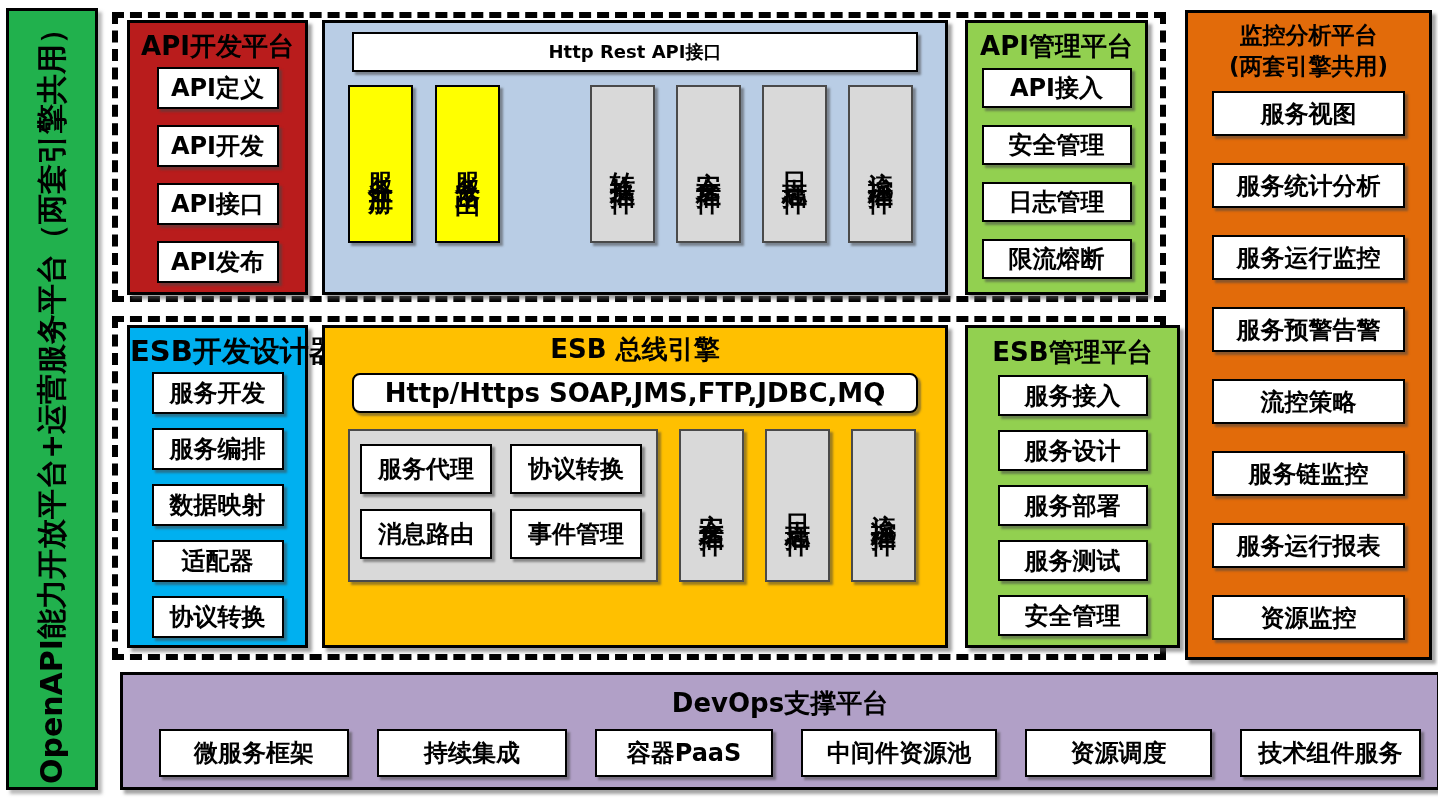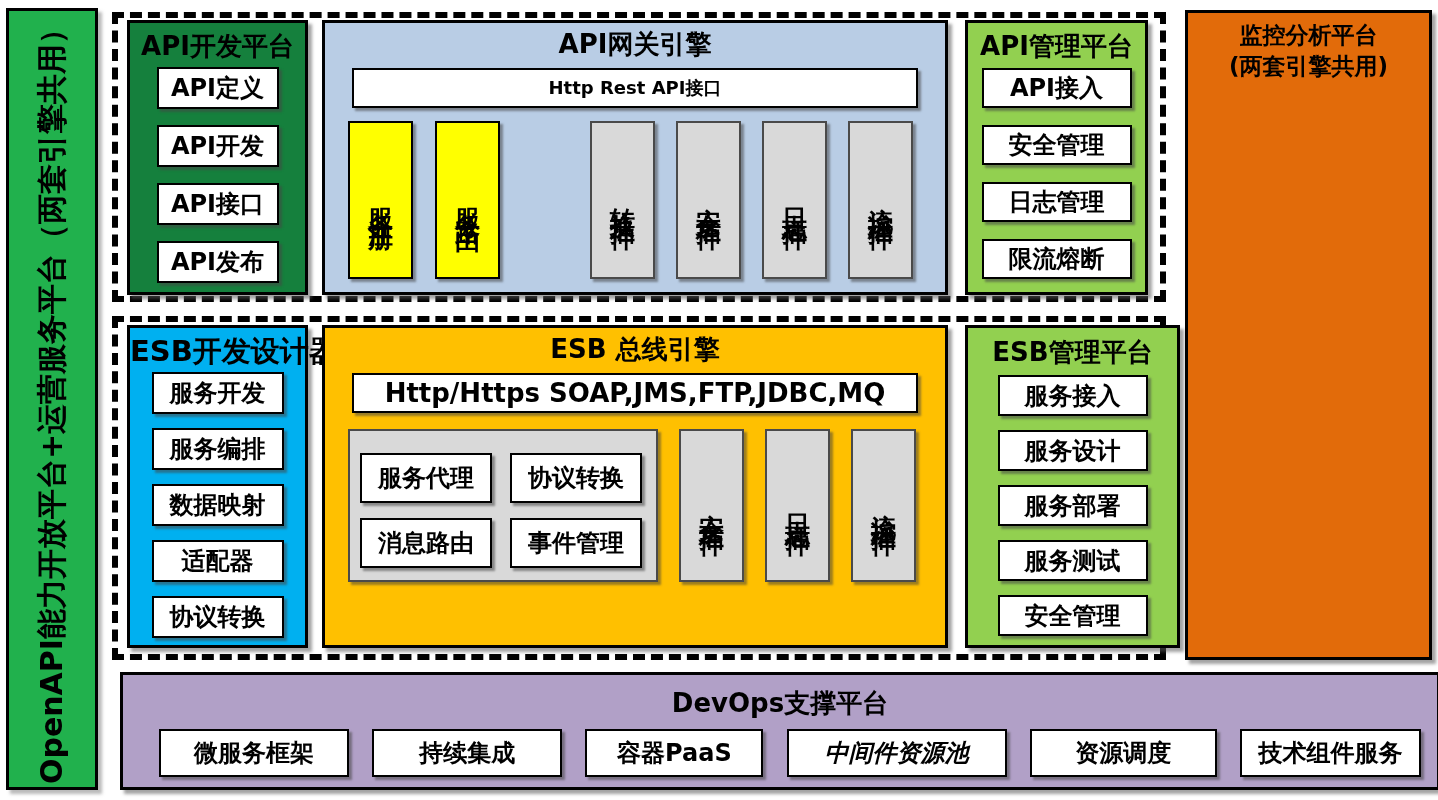--- a/index.html
+++ b/index.html
@@ -42,68 +42,68 @@
     position:absolute; left:50%; top:50%; width:770px; height:86px;
     transform:translate(-50%,-50%) rotate(-90deg);
     display:flex; align-items:center; justify-content:center;
     font-size:30px; font-weight:bold; white-space:nowrap;
   }
   
   .dashed-group { position:absolute; border:6px dashed #000; }
   #dashed-top    { left:112px; top:12px;  width:1054px; height:290px; }
   #dashed-middle { left:112px; top:316px; width:1054px; height:344px; }
   
-  #api-dev   { left:127px; top:20px; width:181px; height:275px; background:#15803d; padding-top:5px; }
+  #api-dev   { left:127px; top:20px; width:181px; height:275px; background:#b91c1c; padding-top:5px; }
   #api-dev .col-stack { gap:16px; margin-top:3px; }
   #api-dev .wbox { width:122px; height:42px; }
 
   #api-gateway { left:322px; top:20px; width:626px; height:275px; background:#B9CDE5; padding-top:3px; }
   #gw-bar { width:566px; height:40px; margin:6px auto 0; font-size:18px; font-weight:600; }
   #gw-row { display:flex; margin:13px 0 0 23px; height:158px; }
   #gw-row .vbox { width:65px; height:158px; }
   .ml22 { margin-left:22px; } .ml90 { margin-left:90px; } .ml21 { margin-left:21px; }
 
   #api-mgmt { left:965px; top:20px; width:183px; height:275px; background:#92D050; padding-top:5px; }
   #api-mgmt .col-stack { gap:17px; margin-top:4px; }
   #api-mgmt .wbox { width:150px; height:40px; }
 
   #esb-designer { left:127px; top:325px; width:181px; height:323px; background:#00B0F0; padding-top:5px; }
   #esb-designer .panel-title { font-size:29px; }
   #esb-designer .col-stack { gap:14px; margin-top:3px; }
   #esb-designer .wbox { width:132px; height:42px; }
 
   #esb-engine { left:322px; top:325px; width:626px; height:323px; background:#FFC000; padding-top:3px; }
-  #esb-bar { width:566px; height:40px; margin:6px auto 0; font-size:26px; font-weight:600; }
+  #esb-bar { width:566px; height:40px; margin:6px auto 0; font-size:26px; font-weight:600;border-radius:8px; }
   #esb-row { display:flex; margin:16px 0 0 23px; height:153px; }
   #esb-core {
     width:310px; height:153px; background:#D9D9D9; border:2px solid #4a4a4a;
     box-shadow:3px 3px 2px rgba(60,60,60,0.5);
     display:grid; grid-template-columns:132px 132px; grid-auto-rows:50px;
-    column-gap:18px; row-gap:15px; padding:22px 10px; align-content:start;
+    column-gap:18px; row-gap:15px; padding:13px 10px; align-content:start;
   }
   #esb-core .wbox { width:132px; height:50px; }
   #esb-row .vbox { width:65px; height:153px; }
 
   #esb-mgmt { left:965px; top:325px; width:215px; height:323px; background:#92D050; padding-top:6px; }
   #esb-mgmt .col-stack { gap:14px; margin-top:5px; }
   #esb-mgmt .wbox { width:150px; height:41px; }
 
   #monitor { left:1185px; top:10px; width:247px; height:650px; background:#E26B0A; padding-top:7px; }
   #monitor .panel-title { font-size:23px; line-height:31px; }
   #monitor .col-stack { gap:27px; margin-top:9px; }
   #monitor .wbox { width:193px; height:45px; }
 
   #devops { left:120px; top:672px; width:1320px; height:118px; background:#B1A0C7; padding-top:10px; }
   #devops-row {
     display:flex; justify-content:space-between; align-items:center;
     margin:8px 16px 0 36px; height:48px;text-align:center;
   }
   #devops-row .wbox { height:48px; }
   .dv0 { width:190px; } .dv1 { width:190px; } .dv2 { width:178px; }
-  .dv3 { width:220px;font-style:italic; } .dv4 { width:187px; } .dv5 { width:181px; }
+  .dv3 { width:196px; } .dv4 { width:187px; } .dv5 { width:181px; }
 </style>
 </head>
 <body>
 
 <div id="canvas">
 
   <div id="sidebar">
     <div id="sidebar-text">OpenAPI能力开放平台+运营服务平台（两套引擎共用）</div>
   </div>
 
@@ -114,21 +114,20 @@
     <div class="panel-title">API开发平台</div>
     <div class="col-stack">
       <div class="wbox">API定义</div>
       <div class="wbox">API开发</div>
       <div class="wbox">API接口</div>
       <div class="wbox">API发布</div>
     </div>
   </div>
 
   <div id="api-gateway" class="panel">
-    <div class="panel-title">API网关引擎</div>
     <div id="gw-bar" class="wbox">Http Rest API接口</div>
     <div id="gw-row">
       <div class="vbox vbox-yellow">服务注册</div>
       <div class="vbox vbox-yellow ml22">服务路由</div>
       <div class="vbox vbox-gray ml90">转换插件</div>
       <div class="vbox vbox-gray ml21">安全插件</div>
       <div class="vbox vbox-gray ml21">日志插件</div>
       <div class="vbox vbox-gray ml21">流控插件</div>
     </div>
   </div>
@@ -177,20 +176,30 @@
       <div class="wbox">服务设计</div>
       <div class="wbox">服务部署</div>
       <div class="wbox">服务测试</div>
       <div class="wbox">安全管理</div>
     </div>
   </div>
 
   <div id="monitor" class="panel">
     <div class="panel-title">监控分析平台</div>
     <div class="panel-title">(两套引擎共用)</div>
+    <div class="col-stack">
+      <div class="wbox">服务视图</div>
+      <div class="wbox">服务统计分析</div>
+      <div class="wbox">服务运行监控</div>
+      <div class="wbox">服务预警告警</div>
+      <div class="wbox">流控策略</div>
+      <div class="wbox">服务链监控</div>
+      <div class="wbox">服务运行报表</div>
+      <div class="wbox">资源监控</div>
+    </div>
   </div>
 
   <div id="devops" class="panel">
     <div class="panel-title">DevOps支撑平台</div>
     <div id="devops-row">
       <div class="wbox dv0">微服务框架</div>
       <div class="wbox dv1">持续集成</div>
       <div class="wbox dv2">容器PaaS</div>
       <div class="wbox dv3">中间件资源池</div>
       <div class="wbox dv4">资源调度</div>

